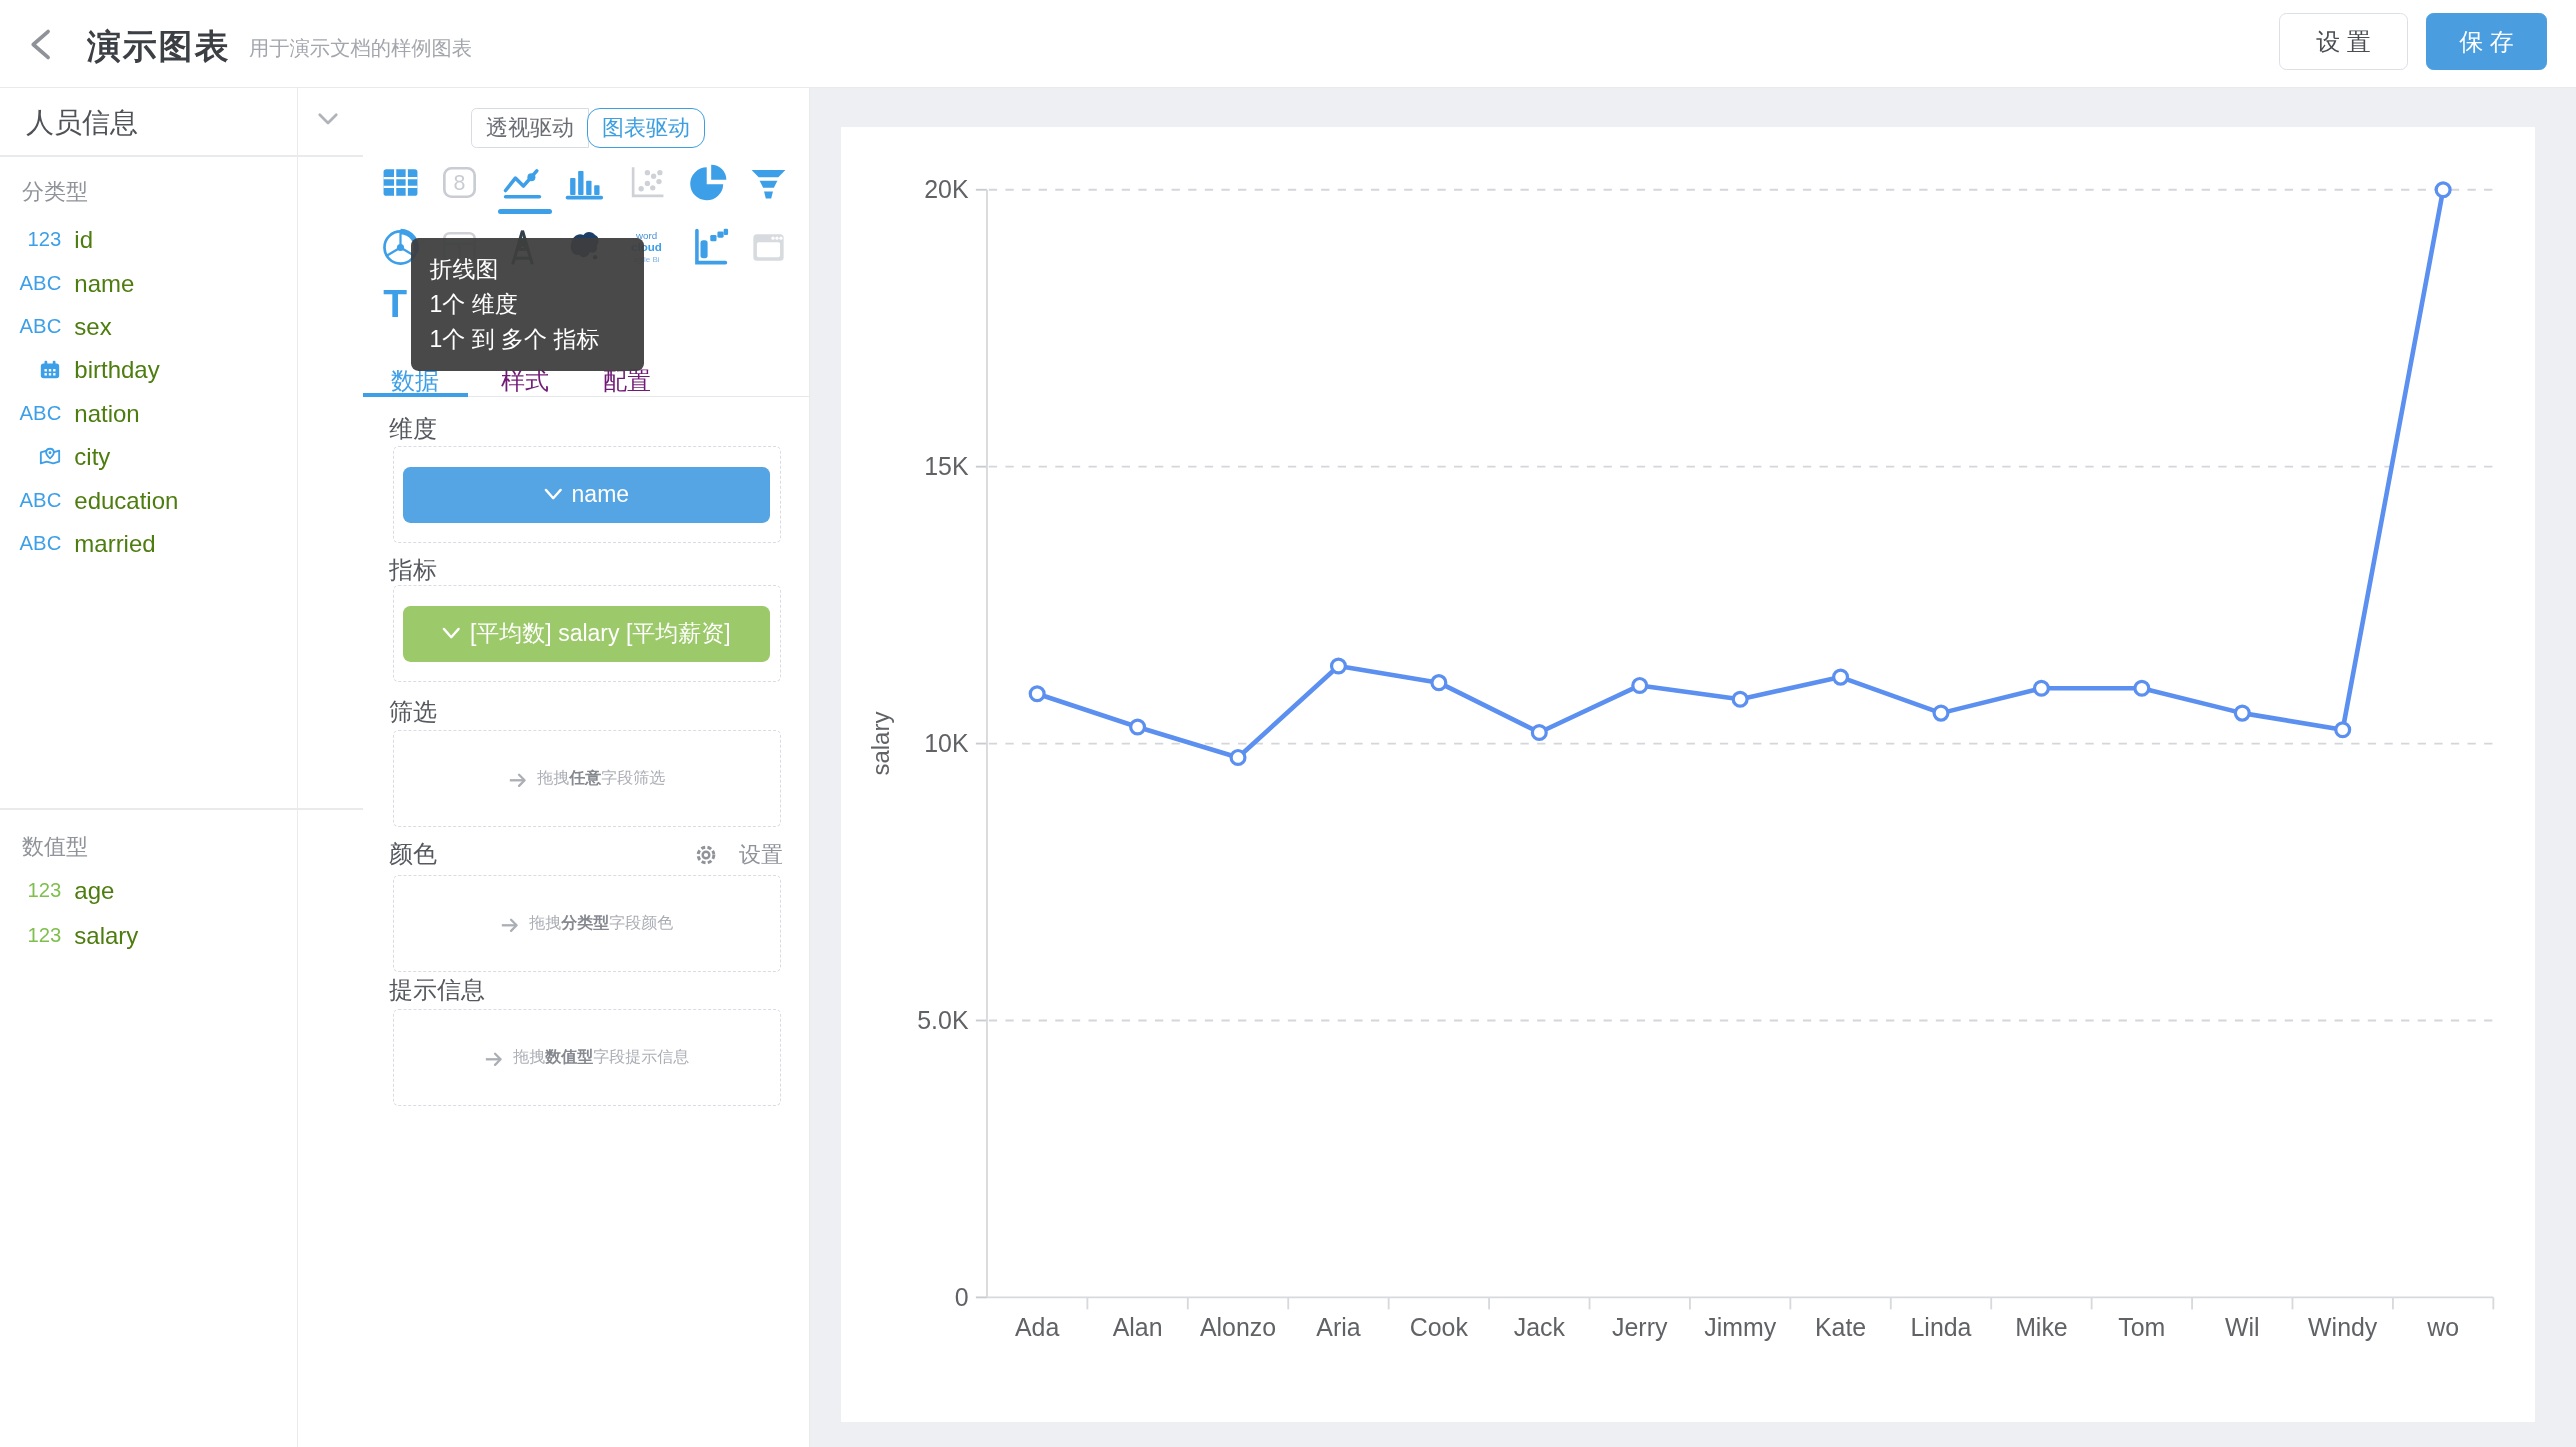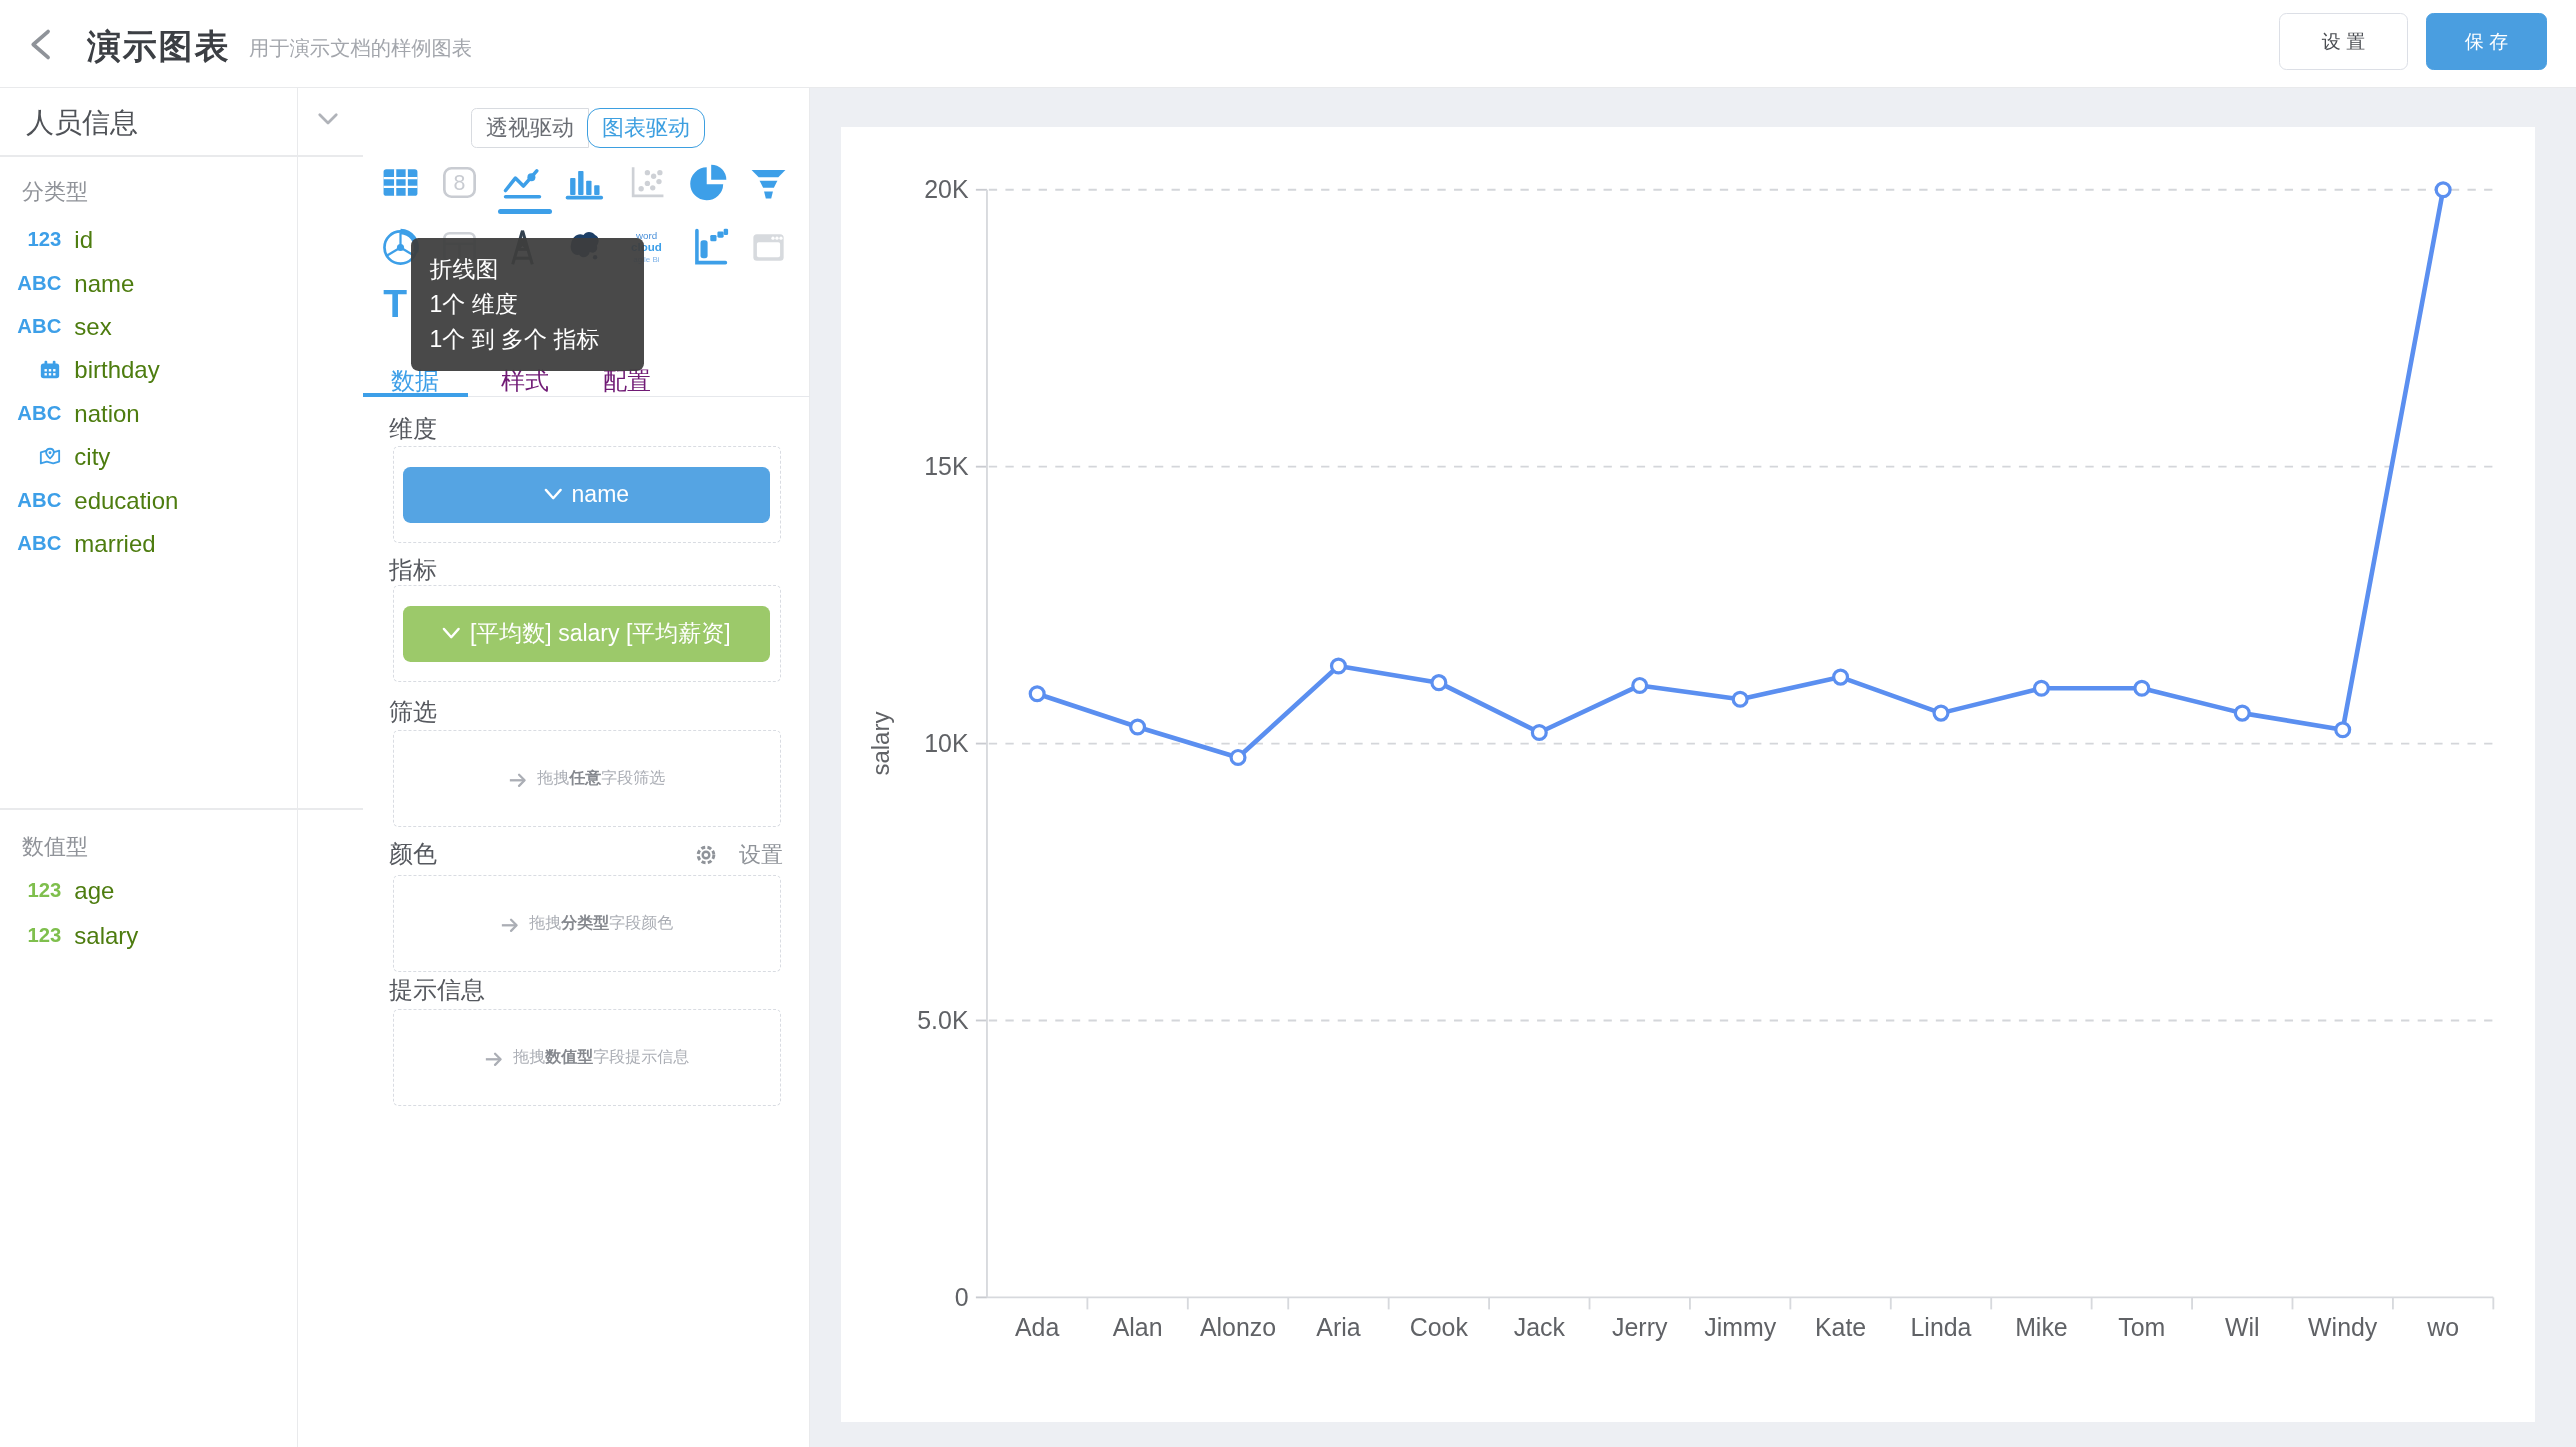--- a/index.html
+++ b/index.html
@@ -5,36 +5,36 @@
   * { margin:0; padding:0; box-sizing:border-box; }
   html,body { width:2576px; height:1448px; overflow:hidden; background:#fff;
     font-family:"Liberation Sans","DejaVu Sans",sans-serif; }
 
   
   .header { position:absolute; left:0; top:0; width:2576px; height:88px; background:#fff;
     border-bottom:1.8px solid #e9eaec; z-index:30; }
   .back-btn { position:absolute; left:24px; top:26px; width:37px; height:37px; cursor:pointer; }
   .page-title { position:absolute; left:87px; top:24px; font-size:34px; font-weight:700; color:#3c3f44; letter-spacing:1.8px;}
   .page-subtitle { position:absolute; left:249px; top:34px; font-size:20.3px; color:#a3a6ac; }
-  .btn { position:absolute; top:13px; height:57px; border-radius:7.4px; font-size:19px;
+  .btn { position:absolute; top:13px; height:57px; border-radius:7.4px; font-size:24px;
     display:flex; align-items:center; justify-content:center; cursor:pointer; }
   .btn-settings { left:2279px; width:129px; background:#fff; border:1.8px solid #dcdfe6; color:#4a4d52; }
   .btn-save { left:2426px; width:121px; background:#4a9ee0; border:1.8px solid #4a9ee0; color:#fff; }
 
   
   .sidebar { position:absolute; left:0; top:88px; width:298px; height:1360px; background:#fff;
     border-right:1.8px solid #e9eaec; }
   .dataset-row { position:absolute; left:0; top:0; width:363px; height:68px; }
   .dataset-name { position:absolute; left:26px; top:15.7px; font-size:28px; color:#4f5257; font-weight:500; }
   .dataset-chevron { position:absolute; right:24px; top:24px; }
   .sb-divider { position:absolute; left:0; width:363px; height:1.8px; background:#e9eaec; }
   .section-label { position:absolute; left:22px; font-size:22px; color:#909399; }
   .field-row { position:absolute; left:0; width:363px; height:43px; display:flex; align-items:center; cursor:pointer; }
   .field-icon { width:54px; margin-left:20.3px; display:flex; justify-content:flex-end; align-items:center;
-    padding-right:13px; font-weight:700; font-size:20.3px; }
+    padding-right:13px; font-weight:400; font-size:20.3px; }
   .field-label { font-size:24px; color:#4d7c0f; }
 
   
   .panel { position:absolute; left:363px; top:88px; width:447px; height:1360px; background:#fff;
     border-right:1.8px solid #e9eaec; }
   .seg { position:absolute; top:20.3px; height:40px; width:118px; display:flex; align-items:center;
     justify-content:center; font-size:22px; cursor:pointer; background:#fff; }
   .seg-left { left:108px; border:1.8px solid #d8dbe0; border-radius:5.5px 0 0 5.5px; color:#6b6e74; }
   .seg-right { left:224px; border:1.8px solid #3d9fe0; border-radius:13px; color:#3d9fe0; }
   .ct-icon { position:absolute; width:42px; height:42px; display:flex; align-items:center; justify-content:center; cursor:pointer; }

